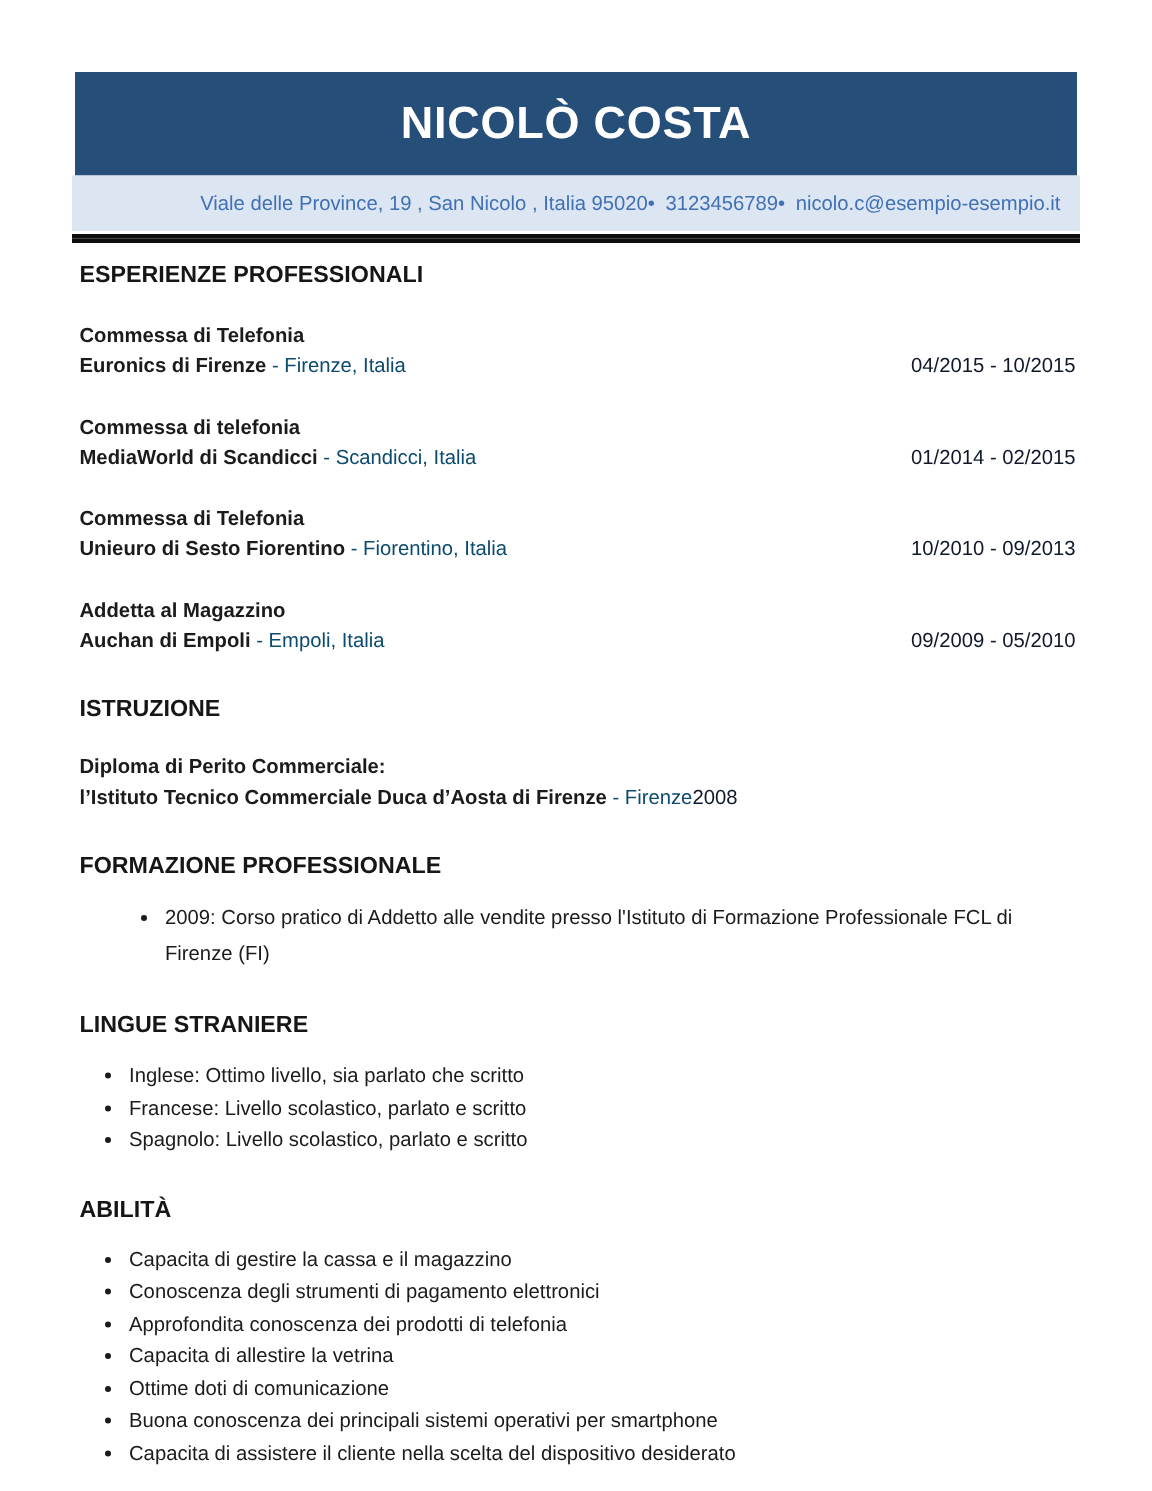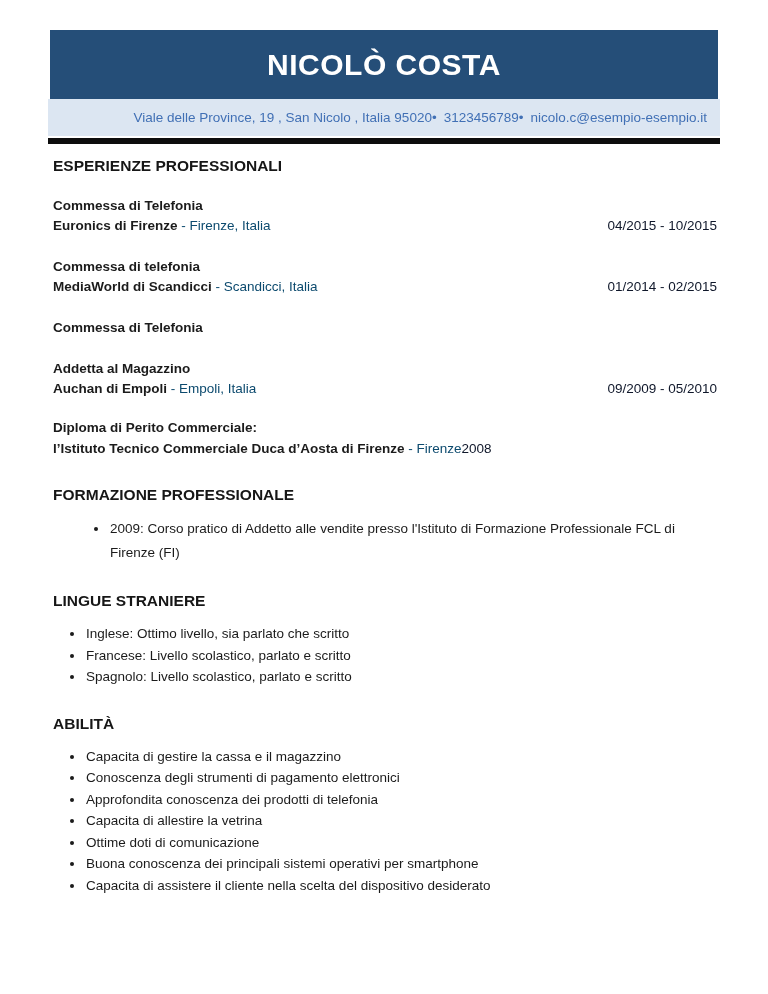--- a/index.html
+++ b/index.html
@@ -11,21 +11,21 @@
   }
   .page {
     width: 768px;
     height: 994px;
     background: #ffffff;
     overflow: hidden;
     position: relative;
   }
 
   
-  .header { padding-top: 30px; }
+  .header { padding-top: 48px; }
   .name-band {
     margin: 0 50px;
     height: 69px;
     background: #254e78;
     display: flex;
     align-items: center;
     justify-content: center;
   }
   .name-band h1 {
     color: #ffffff;
@@ -127,32 +127,37 @@
       <div class="job">
         <div class="job-line1">Commessa di telefonia</div>
         <div class="job-line2">
           <span><span class="employer">MediaWorld di Scandicci</span><span class="location"> - Scandicci, Italia</span></span>
           <span class="dates">01/2014 - 02/2015</span>
         </div>
       </div>
 
       <div class="job">
         <div class="job-line1">Commessa di Telefonia</div>
+        <div class="job-line2">
+          <span><span class="employer">Unieuro di Sesto Fiorentino</span><span class="location"> - Fiorentino, Italia</span></span>
+          <span class="dates">10/2010 - 09/2013</span>
+        </div>
       </div>
 
       <div class="job">
         <div class="job-line1">Addetta al Magazzino</div>
         <div class="job-line2">
           <span><span class="employer">Auchan di Empoli</span><span class="location"> - Empoli, Italia</span></span>
           <span class="dates">09/2009 - 05/2010</span>
         </div>
       </div>
     </section>
 
     <section>
+      <h2>ISTRUZIONE</h2>
       <div class="edu-block">
         <div class="edu-line1">Diploma di Perito Commerciale:</div>
         <div class="edu-line2">
           <span><span class="school">l’Istituto Tecnico Commerciale Duca d’Aosta di Firenze</span><span class="location"> - Firenze</span></span>
           <span class="dates">2008</span>
         </div>
       </div>
     </section>
 
     <section>

